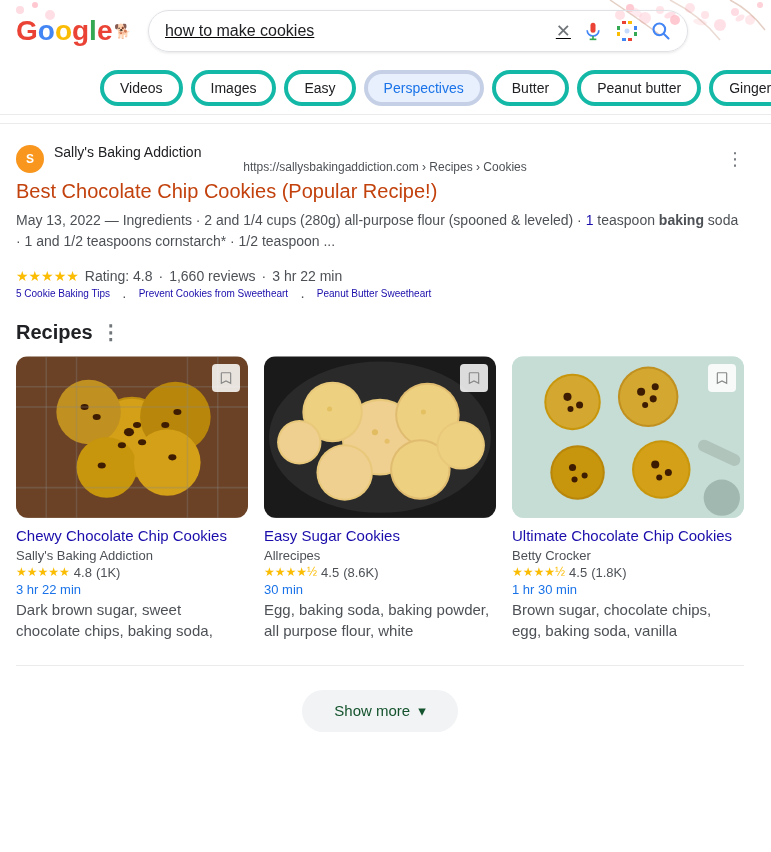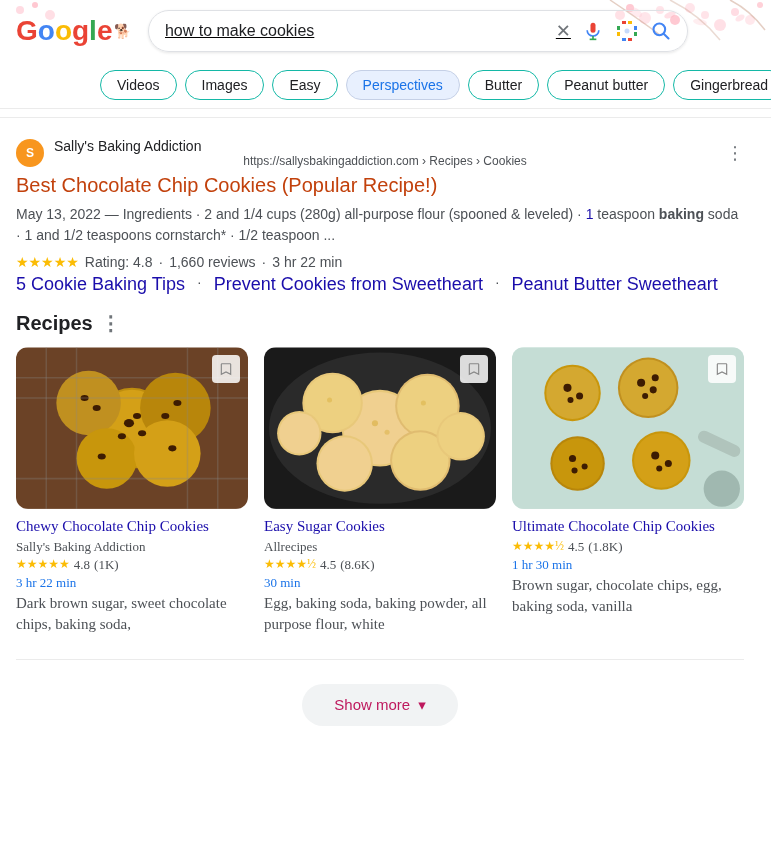--- a/index.html
+++ b/index.html
@@ -80,21 +80,21 @@
       gap: 8px;
       padding: 8px 16px 8px 100px;
       border-bottom: 1px solid #ebebeb;
       overflow-x: auto;
       scrollbar-width: none;
     }
     .filter-row::-webkit-scrollbar { display: none; }
     .chip {
       display: flex;
       align-items: center;
-      border: 1px solid #14b8a6;
+      border: 4px solid #14b8a6;
       border-radius: 20px;
       padding: 6px 16px;
       font-size: 14px;
       color: #202124;
       white-space: nowrap;
       cursor: pointer;
       background: #fff;
       text-decoration: none;
     }
     .chip.active {
@@ -156,30 +156,30 @@
       font-size: 20px;
       color: #c2410c;
       cursor: pointer;
       margin-bottom: 6px;
       line-height: 1.3;
     }
     .result-snippet {
       font-size: 14px;
       color: #4d5156;
       line-height: 1.5;
-      margin-bottom: 8px;
+      margin-bottom: 16px;
     }
     .highlight { font-weight: bold; }
     .result-links {
       display: flex;
       gap: 12px;
       flex-wrap: wrap;
     }
     .result-link {
-      font-size: 18px;
+      font-size: 10px;
       color: #1a0dab;
       text-decoration: none;
       cursor: pointer;
     }
     .link-sep {
       color: #4d5156;
       font-size: 14px;
     }
 
     
@@ -212,21 +212,20 @@
 
     .recipes-grid {
       display: grid;
       grid-template-columns: repeat(3, 1fr);
       gap: 16px;
       margin-bottom: 24px;
     }
 
     .recipe-card {
       cursor: pointer;
-      font-family: Liberation Serif, serif;
     }
 
     .recipe-img-container {
       position: relative;
       width: 100%;
       padding-bottom: 70%;
       border-radius: 12px;
       overflow: hidden;
       margin-bottom: 8px;
     }
@@ -283,21 +282,21 @@
     }
     .show-more-btn {
       display: flex;
       align-items: center;
       gap: 8px;
       background: #f1f3f4;
       border: none;
       border-radius: 24px;
       padding: 12px 32px;
       font-size: 15px;
-      color: #be185d;
+      color: #14532d;
       cursor: pointer;
       font-family: Arial, sans-serif;
     }
 
     
     .divider {
       height: 1px;
       background: #ebebeb;
       margin: 8px 0;
     }
@@ -601,20 +600,21 @@
           <circle cx="155" cy="115" r="3.5" fill="#3D1C02"></circle>
           <circle cx="146" cy="120" r="3" fill="#3D1C02"></circle>
         </svg>
         <div class="recipe-bookmark">
           <svg width="14" height="14" viewBox="0 0 24 24">
             <path d="M5 3h14a1 1 0 011 1v17l-8-4-8 4V4a1 1 0 011-1z" stroke="#888" stroke-width="2" fill="none"></path>
           </svg>
         </div>
       </div>
       <div class="recipe-title">Ultimate Chocolate Chip Cookies</div>
+      <div class="recipe-source">Betty Crocker</div>
       <div class="recipe-rating">
         <span class="recipe-stars">★★★★½</span>
         <span>4.5</span>
         <span>(1.8K)</span>
       </div>
       <div class="recipe-time" style="color:#1a73e8;">1 hr 30 min</div>
       <div class="recipe-ingredients">Brown sugar, chocolate chips, egg, baking soda, vanilla</div>
     </div>
 
   </div>

